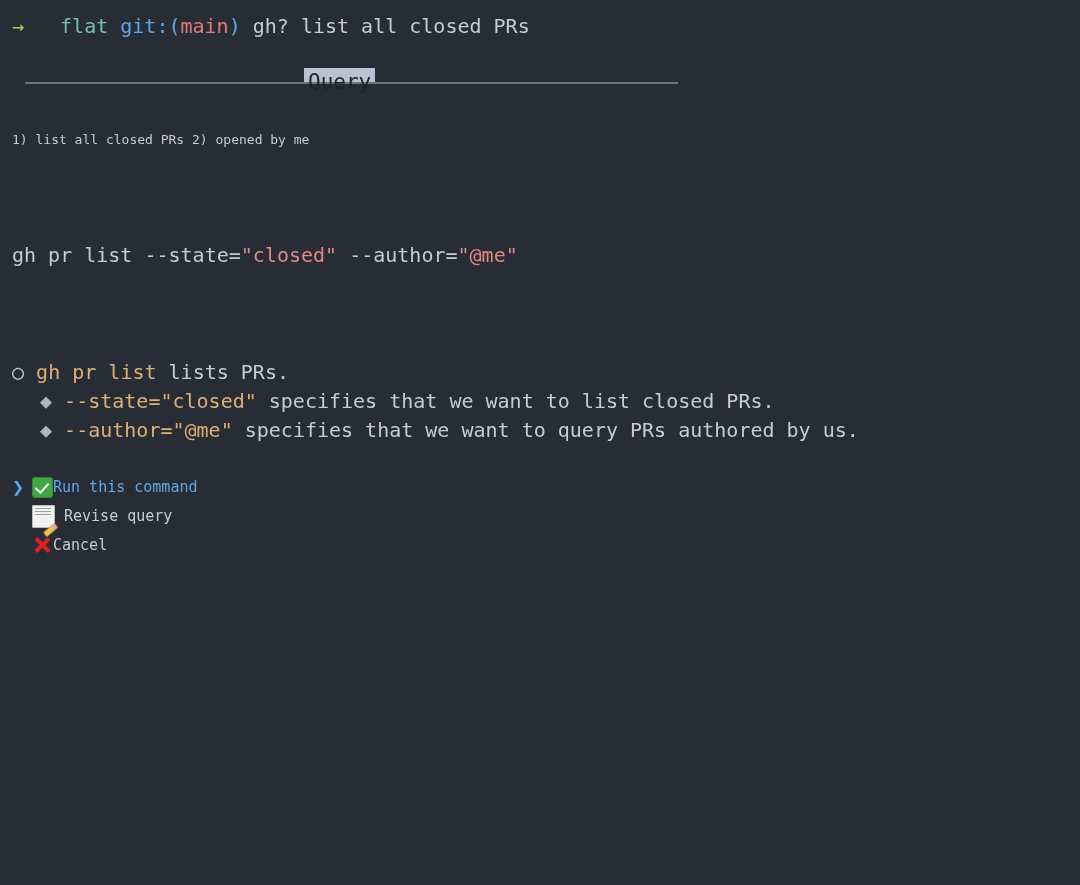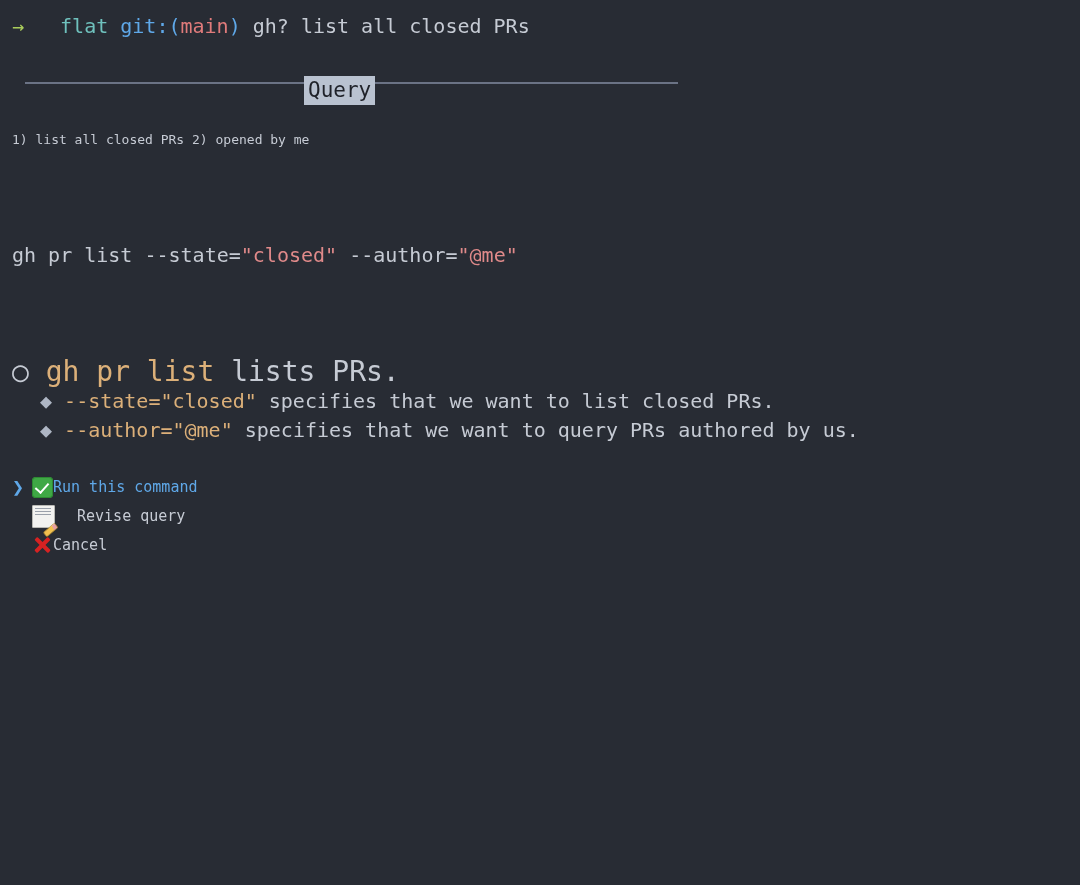--- a/index.html
+++ b/index.html
@@ -54,25 +54,24 @@
     height: 2px;
     background: #6b7385;
   }
   .rule .label {
     position: absolute;
     top: 0px;
     background: #b9c2d0;
     color: #1f2229;
     font-size: 21px;
     line-height: 29px;
-    height: 29px;
+    height: 14px;
     padding: 0 4px;
     white-space: pre;
     font-family: "DejaVu Sans Mono", "Liberation Mono", monospace;
-    margin-top: 8px;
   }
 
   
   .row {
     position: absolute;
     left: 12px;
     white-space: pre;
   }
 
   
@@ -186,38 +185,38 @@
     <div class="line"></div>
     <div class="label" style="left:279px">Query</div>
   </div>
 
   <div class="row tok-plain" style="top:126px; font-size:13px">1) list all closed PRs 2) opened by me</div>
 
 
   <div class="row" style="top:241px; font-size:20px"><span class="tok-plain">gh pr list --state=</span><span class="tok-str">"closed"</span><span class="tok-plain"> --author=</span><span class="tok-str">"@me"</span></div>
 
 
-  <div class="row" style="top:358px; font-size:28px"><span class="tok-bullet">○</span><span> </span><span class="tok-code">gh pr list</span><span class="tok-plain"> lists PRs.</span></div>
+  <div class="row" style="top:358px; font-size:20px"><span class="tok-bullet">○</span><span> </span><span class="tok-code">gh pr list</span><span class="tok-plain"> lists PRs.</span></div>
 
   <div class="row" style="top:387px; left:40px; font-size:20px"><span class="tok-diamond">◆</span><span> </span><span class="tok-code">--state="closed"</span><span class="tok-plain"> specifies that we want to list closed PRs.</span></div>
 
   <div class="row" style="top:416px; left:40px; font-size:20px"><span class="tok-diamond">◆</span><span> </span><span class="tok-code">--author="@me"</span><span class="tok-plain"> specifies that we want to query PRs authored by us.</span></div>
 
   <div class="menu-row" style="top:473px">
     <span class="chevron">❯</span>
     <span class="glyph glyph-check"></span>
     <span class="menu-label active">Run this command</span>
   </div>
 
   <div class="menu-row" style="top:502px">
     <span class="chevron blank">❯</span>
     <span class="glyph glyph-memo">
       <span class="lines"></span><span class="pencil"></span>
     </span>
-    <span class="menu-label idle" style="margin-left:22px">Revise query</span>
+    <span class="menu-label idle" style="margin-left:9px">Revise query</span>
   </div>
 
   <div class="menu-row" style="top:531px">
     <span class="chevron blank">❯</span>
     <span class="glyph glyph-cross"></span>
     <span class="menu-label idle">Cancel</span>
   </div>
 
 </div>
 

